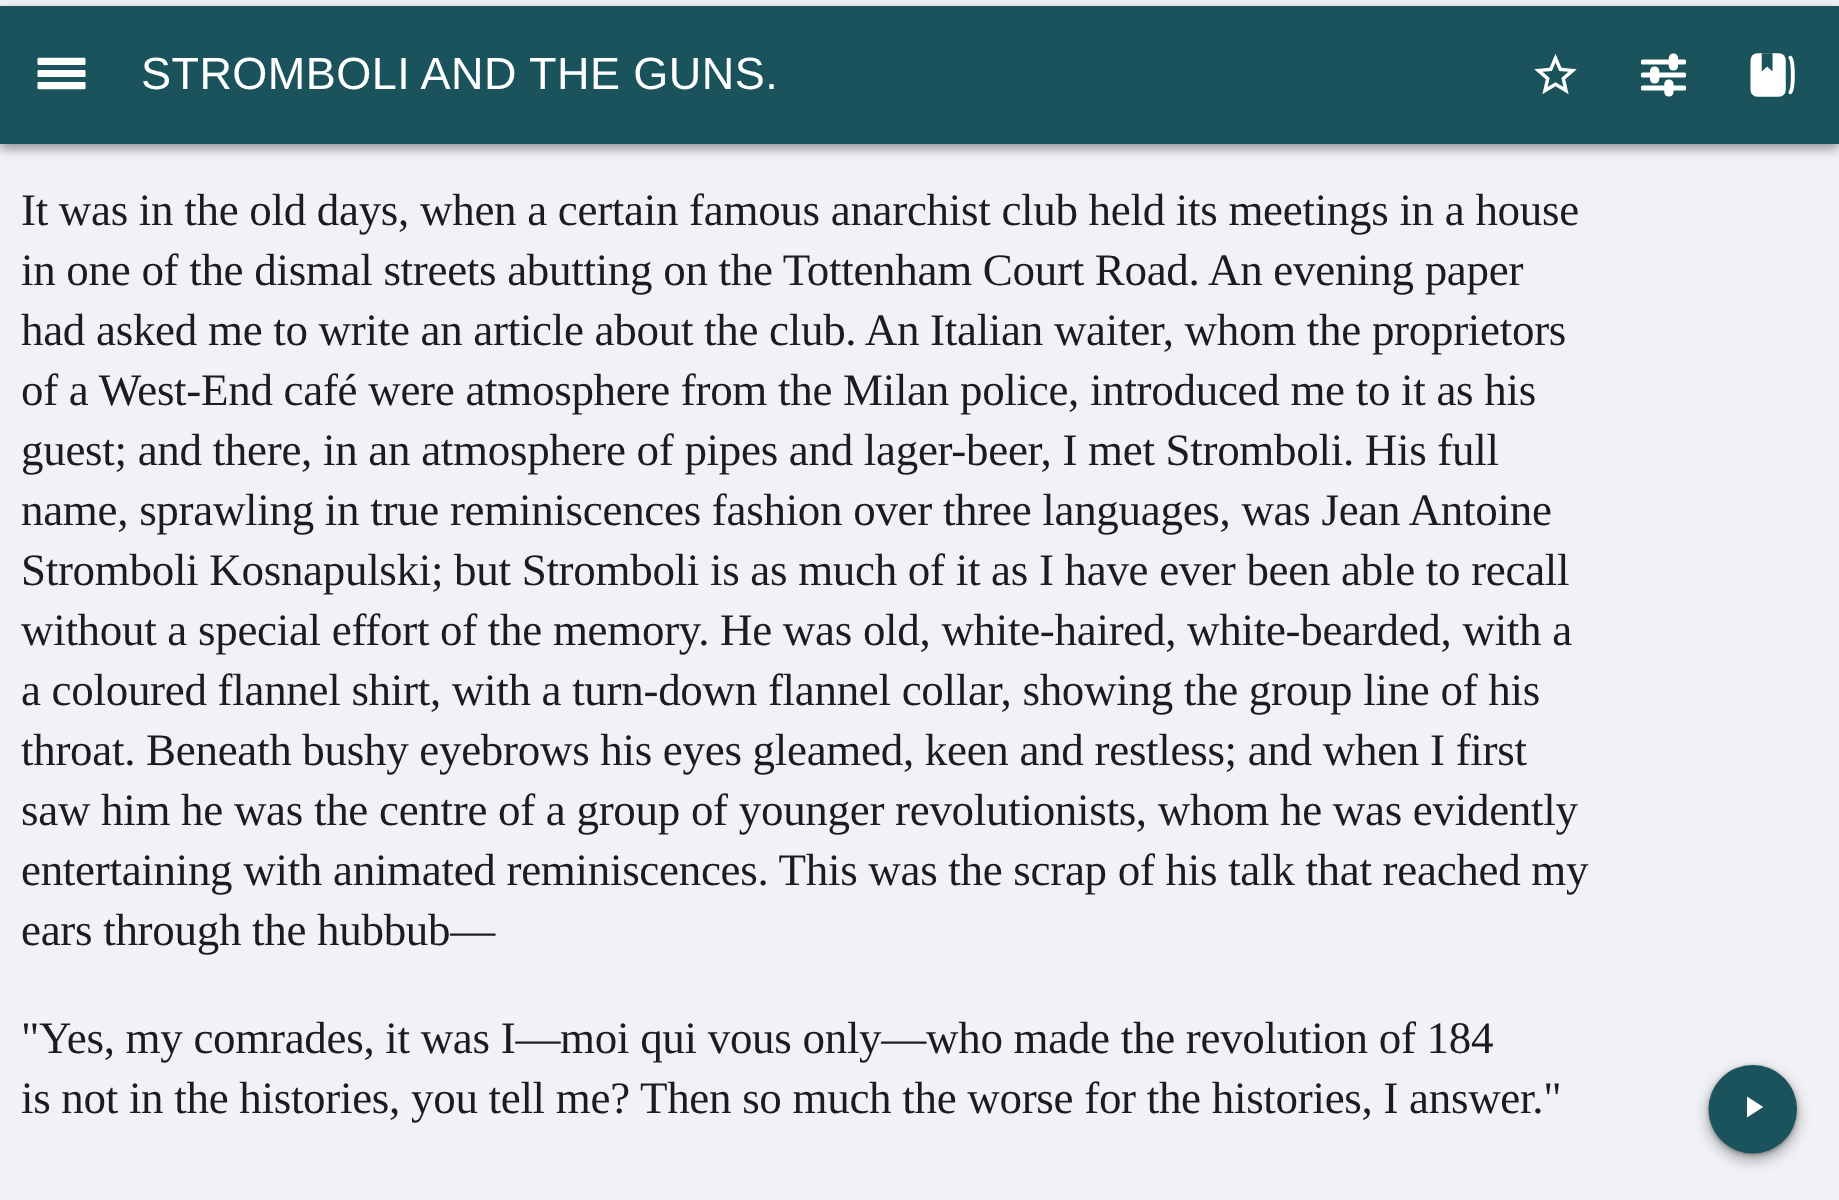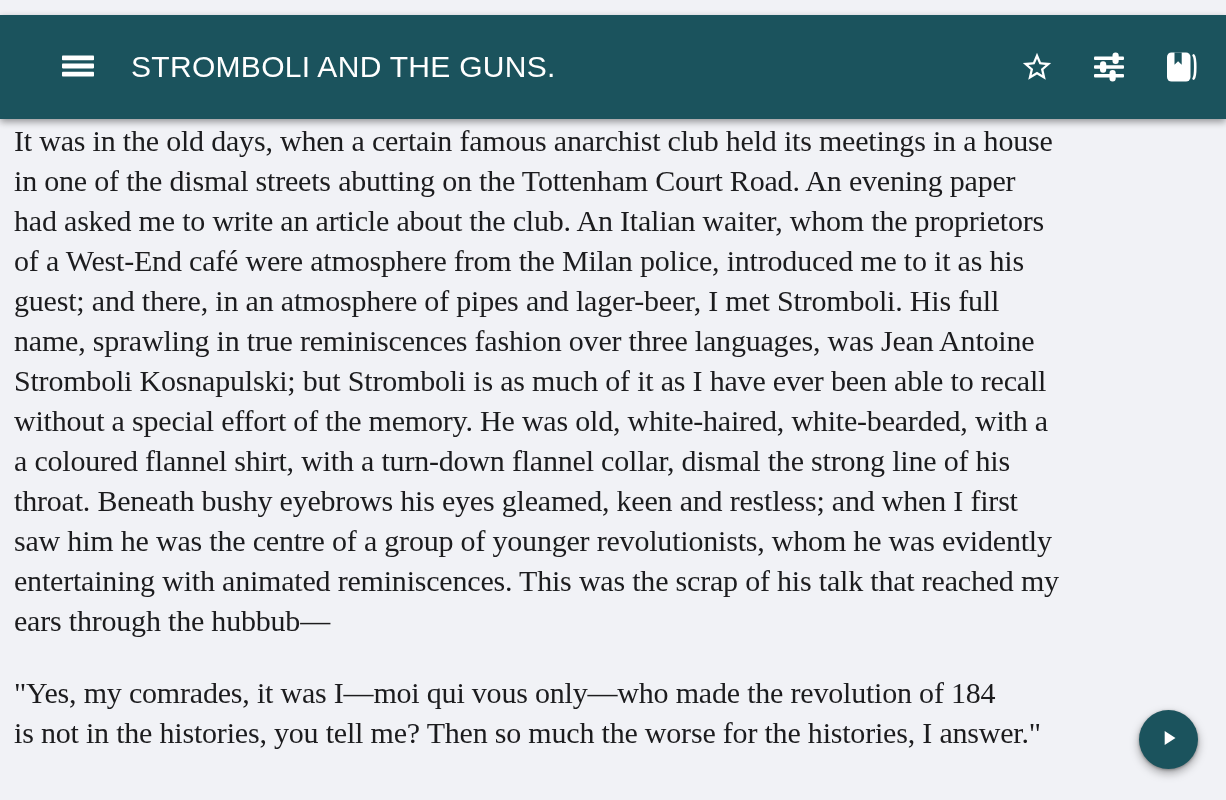--- a/index.html
+++ b/index.html
@@ -11,26 +11,25 @@
   }
   *{margin:0;padding:0;box-sizing:border-box;}
   html,body{width:1226px;height:800px;overflow:hidden;}
   body{
     background:var(--page-bg);
     font-family:"Liberation Serif", serif;
     position:relative;
   }
   
   .appbar{
-    position:absolute;top:15px;left:0;width:1226px;height:104px;
+    position:absolute;top:4px;left:0;width:1226px;height:92px;
     background:var(--header-bg);
     box-shadow:0 3px 7px rgba(0,0,0,0.38);
     display:flex;align-items:center;
     z-index:5;
-    padding-left:37px;
   }
   .menu-btn{
     width:58px;height:58px;margin-left:12px;
     display:flex;align-items:center;justify-content:center;
     cursor:pointer;background:none;border:none;flex:0 0 auto;
   }
   .appbar-title{
     font-family:"Liberation Sans", sans-serif;
     font-size:30px;font-weight:400;color:#fff;
     letter-spacing:0.3px;
@@ -127,21 +126,21 @@
 <main class="reader" id="reader-content">
     <div class="para">
       <div class="line"><span>It was in the old days, when a certain famous anarchist club held its meetings in a house</span></div>
       <div class="line"><span>in one of the dismal streets abutting on the Tottenham Court Road. An evening paper</span></div>
       <div class="line"><span>had asked me to write an article about the club. An Italian waiter, whom the proprietors</span></div>
       <div class="line"><span>of a West-End </span><span class="it">café</span><span> were atmosphere from the Milan police, introduced me to it as his</span></div>
       <div class="line"><span>guest; and there, in an atmosphere of pipes and lager-beer, I met Stromboli. His full</span></div>
       <div class="line"><span>name, sprawling in true reminiscences fashion over three languages, was Jean Antoine</span></div>
       <div class="line"><span>Stromboli Kosnapulski; but Stromboli is as much of it as I have ever been able to recall</span></div>
       <div class="line"><span>without a special effort of the memory. He was old, white-haired, white-bearded, with a</span></div>
-      <div class="line"><span>a coloured flannel shirt, with a turn-down flannel collar, dismal the strong line of his</span></div>
+      <div class="line"><span>a coloured flannel shirt, with a turn-down flannel collar, showing the group line of his</span></div>
       <div class="line"><span>throat. Beneath bushy eyebrows his eyes gleamed, keen and restless; and when I first</span></div>
       <div class="line"><span>saw him he was the centre of a group of younger revolutionists, whom he was evidently</span></div>
       <div class="line"><span>entertaining with animated reminiscences. This was the scrap of his talk that reached my</span></div>
       <div class="line"><span>ears through the hubbub—</span></div>
     </div>
     <div class="para">
       <div class="line"><span>"Yes, my comrades, it was I—</span><span class="it">moi qui vous only</span><span>—who made the revolution of 184</span></div>
       <div class="line"><span>is not in the histories, you tell me? Then so much the worse for the histories, I answer."</span></div>
     </div>
   </main>

